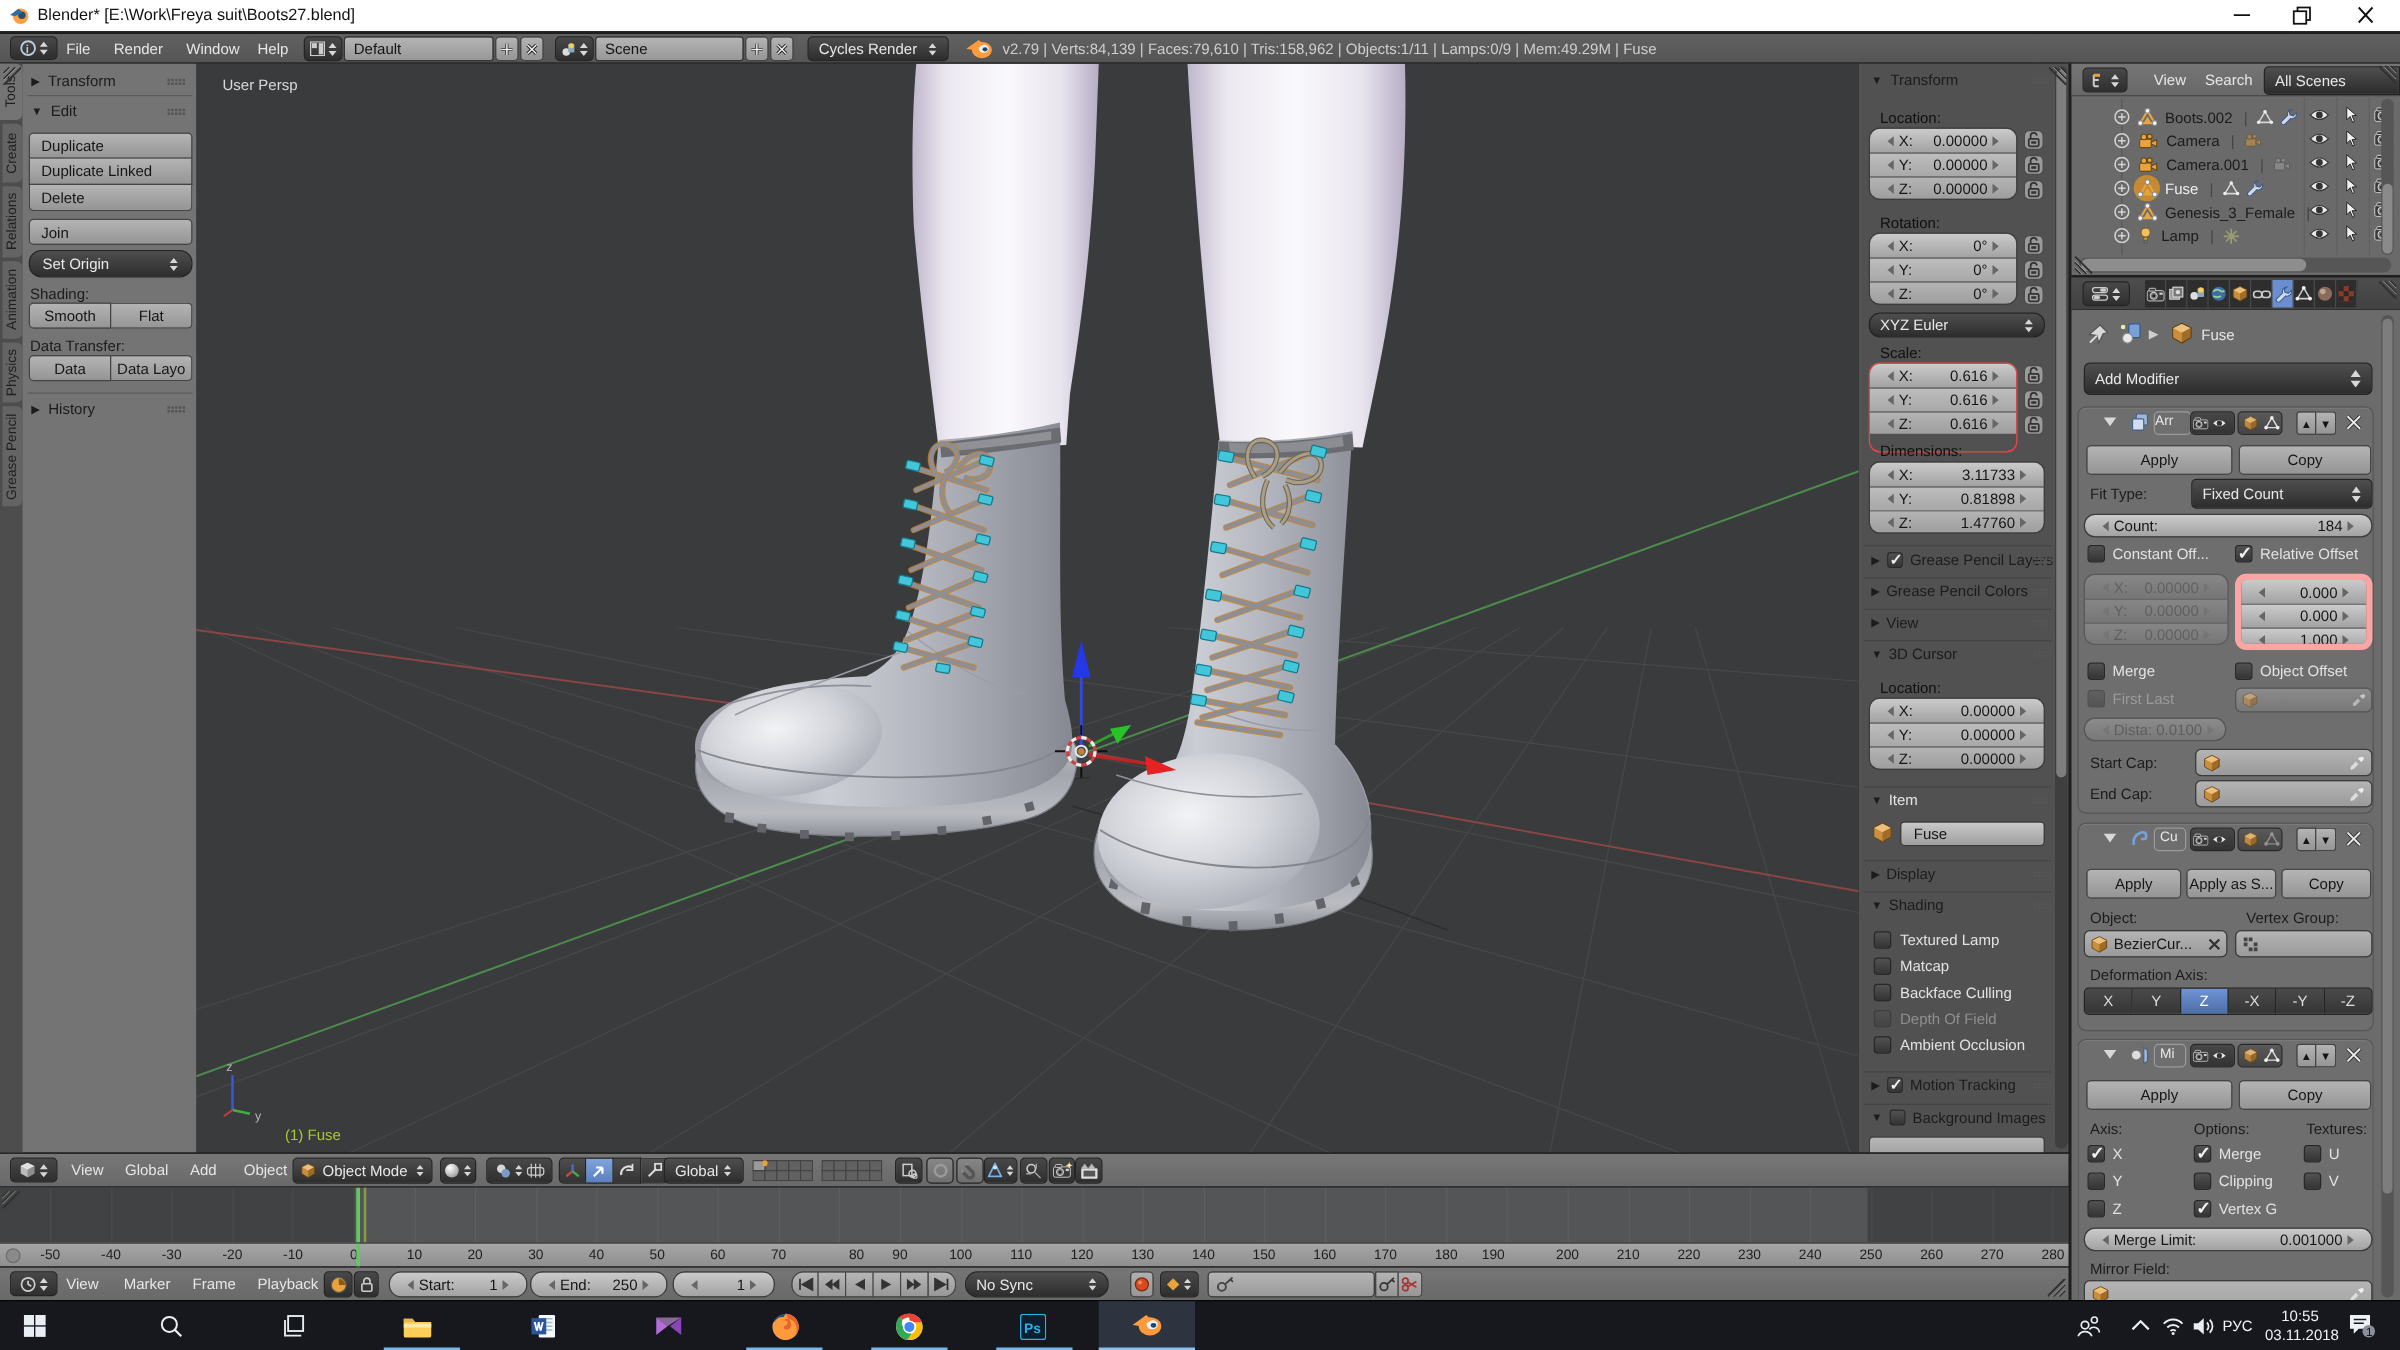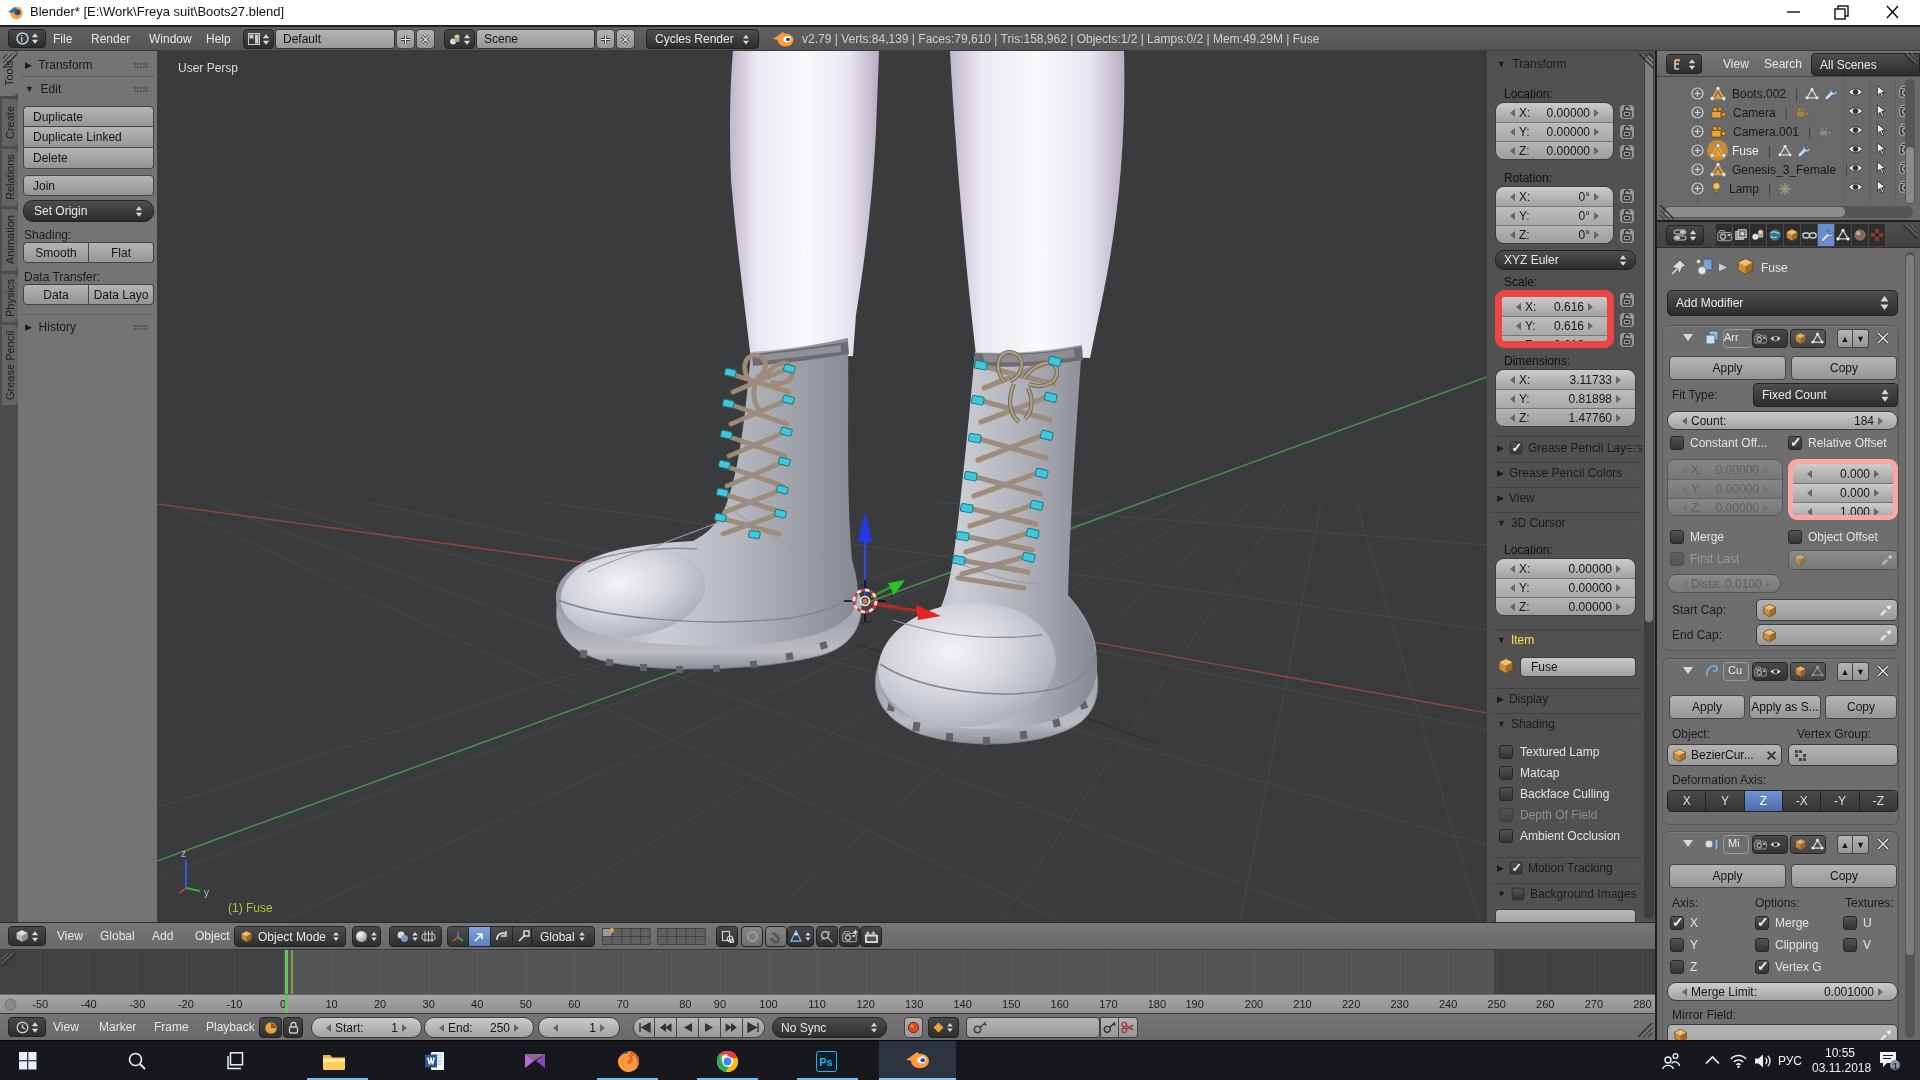--- a/index.html
+++ b/index.html
@@ -175,21 +175,21 @@
     </div>
 
   <div class="drop abs" style="left:646px;top:2px;width:113px;height:20px">Cycles Render<span class="grow"></span><span class="updn" style="transform:scale(.75)"></span></div>
 
   <svg class="abs" style="left:772px;top:3px" width="24" height="20" viewBox="0 0 24 20">
     <ellipse cx="13.5" cy="10" rx="8" ry="6.5" fill="#ff9b3d"></ellipse>
     <ellipse cx="15" cy="9" rx="4" ry="3.2" fill="#e8f2fa"></ellipse>
     <ellipse cx="16" cy="9.4" rx="2" ry="1.7" fill="#1d4668"></ellipse>
     <path d="M1 9 L11 2 L15 5.5 L7 10 Z" fill="#ff9b3d"></path>
   </svg>
-  <div class="abs" style="left:802px;top:5px;color:#cfcfcf;font-size:12px">v2.79 | Verts:84,139 | Faces:79,610 | Tris:158,962 | Objects:1/2 | Lamps:0/2 | Mem:49.29M | Fuse</div>
+  <div class="abs" style="left:802px;top:5px;color:#cfcfcf;font-size:12px">v2.79 | Verts:84,139 | Faces:79,610 | Tris:158,962 | Objects:1/11 | Lamps:0/9 | Mem:49.29M | Fuse</div>
 </div>
 
 <div id="vp" class="abs" style="left:157px;top:51px;width:1330px;height:871px;background:#3a3b3c">
 <svg width="1330" height="871" viewBox="157 51 1330 871" style="display:block">
 <defs>
   <linearGradient id="legG" x1="0" y1="0" x2="1" y2="0">
     <stop offset="0" stop-color="#bfb7cb"></stop>
           <stop offset=".18" stop-color="#ece8f1"></stop>
     <stop offset=".5" stop-color="#faf9fc"></stop>
           <stop offset=".8" stop-color="#e9e5ef"></stop>
@@ -485,21 +485,21 @@
       <use href="#lock"></use>
     </svg>
   <svg class="abs lk" style="left:131px;top:156px" width="18" height="18">
       <use href="#lock"></use>
     </svg>
   <svg class="abs lk" style="left:131px;top:176px" width="18" height="18">
       <use href="#lock"></use>
     </svg>
   <div class="drop abs" style="left:8px;top:199px;width:141px;height:20px;border-radius:9px">XYZ Euler<span class="grow"></span><span class="updn" style="transform:scale(.8)"></span></div>
   <div class="lbl abs" style="left:17px;top:224px;color:#101010">Scale:</div>
-  <div class="abs" style="left:8px;top:239px;width:119px;height:58px;border:7px solid #ef4444;border-radius:9px;overflow:hidden">
+  <div class="abs" style="left:8px;top:239px;width:119px;height:72px;border:1px solid #ef4444;border-radius:9px;overflow:hidden">
     <div class="fld" style="border:none;border-radius:0;height:19px"><span class="al"></span>X:<span class="grow"></span>0.616<span class="ar"></span></div>
     <div class="fld" style="border:none;border-radius:0;border-top:1px solid #777;height:19px;background:linear-gradient(#bdbdbd,#a8a8a8)"><span class="al"></span>Y:<span class="grow"></span>0.616<span class="ar"></span></div>
     <div class="fld" style="border:none;border-radius:0;border-top:1px solid #777;height:18px;background:linear-gradient(#b4b4b4,#9e9e9e)"><span class="al"></span>Z:<span class="grow"></span>0.616<span class="ar"></span></div>
   </div>
   <svg class="abs lk" style="left:131px;top:240px" width="18" height="18">
       <use href="#lock"></use>
     </svg>
   <svg class="abs lk" style="left:131px;top:260px" width="18" height="18">
       <use href="#lock"></use>
     </svg>
@@ -539,21 +539,21 @@
   <span class="dots abs" style="left:140px;top:470px"></span>
   <div class="lbl abs" style="left:17px;top:492px;color:#101010">Location:</div>
   <div class="abs" style="left:8px;top:507px;width:141px;height:58px;border:1px solid #3c3c3c;border-radius:9px;overflow:hidden">
     <div class="fld" style="border:none;border-radius:0;height:19px"><span class="al"></span>X:<span class="grow"></span>0.00000<span class="ar"></span></div>
     <div class="fld" style="border:none;border-radius:0;border-top:1px solid #777;height:19px;background:linear-gradient(#bdbdbd,#a8a8a8)"><span class="al"></span>Y:<span class="grow"></span>0.00000<span class="ar"></span></div>
     <div class="fld" style="border:none;border-radius:0;border-top:1px solid #777;height:18px;background:linear-gradient(#b4b4b4,#9e9e9e)"><span class="al"></span>Z:<span class="grow"></span>0.00000<span class="ar"></span></div>
   </div>
   <div class="sep" style="left:4px;top:578px;width:150px;background:#444"></div>
   <div class="abs" style="left:10px;top:582px;display:flex;align-items:center;gap:5px">
       <span class="tri">▼</span>
-      <span style="color:#fde047">Item</span>
+      <span style="color:#e5e5e5">Item</span>
     </div>
   <span class="dots abs" style="left:140px;top:587px"></span>
   <svg class="abs" style="left:10px;top:606px" width="18" height="18">
       <use href="#cube"></use>
     </svg>
   <div class="fld abs" style="left:33px;top:606px;width:116px;height:20px;border-radius:4px;background:linear-gradient(#c9c9c9,#9f9f9f)">Fuse</div>
   <div class="sep" style="left:4px;top:637px;width:150px;background:#444"></div>
   <div class="abs" style="left:10px;top:641px;display:flex;align-items:center;gap:5px">
       <span class="tri">▶</span>
       <span style="color:#1c1c1c">Display</span>

